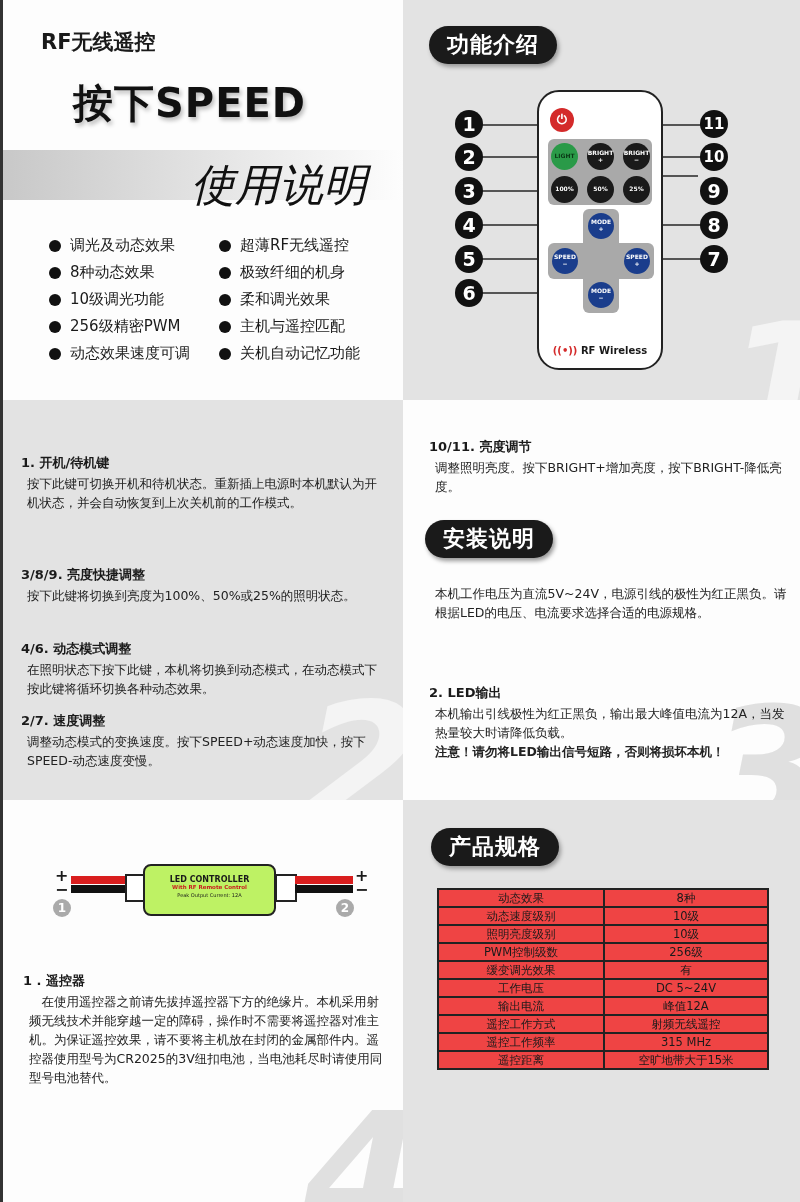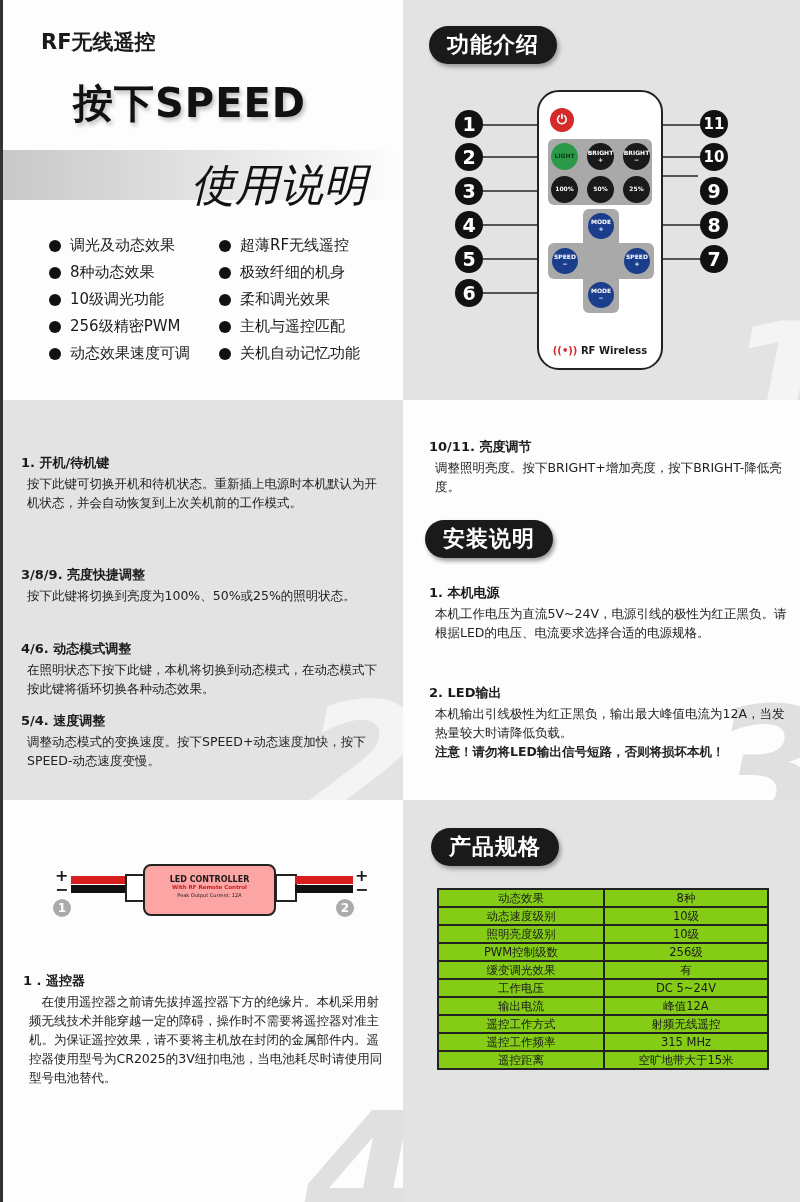--- a/index.html
+++ b/index.html
@@ -48,30 +48,30 @@
   
   .sec { position: absolute; left: 18px; right: 14px; }
   .sec h3 { font-size: 13px; font-weight: bold; margin-bottom: 2px; }
   .sec p { font-size: 12.5px; line-height: 19px; padding-left: 6px; color: #222; }
   .sec p.strong { font-weight: bold; }
 
   
   .wire { position: absolute; height: 8px; }
   .red { background: #d91e1e; }
   .blk { background: #111; }
-  .ctrl-box { position: absolute; left: 140px; top: 64px; width: 133px; height: 52px; border: 2px solid #222; border-radius: 8px; background: #fca5a5; text-align: center; }
+  .ctrl-box { position: absolute; left: 140px; top: 64px; width: 133px; height: 52px; border: 2px solid #222; border-radius: 8px; background: #bef264; text-align: center; }
   .ctrl-box .t1 { font-size: 8px; font-weight: bold; margin-top: 9px; }
   .ctrl-box .t2 { font-size: 5.5px; font-weight: bold; color: #c81d1d; }
   .ctrl-box .t3 { font-size: 5px; margin-top: 2px; }
   .plug { position: absolute; width: 22px; height: 28px; border: 2px solid #222; background: #fff; }
   .pm { position: absolute; font-size: 16px; font-weight: bold; line-height: 12px; }
   .grey-num { position: absolute; width: 18px; height: 18px; border-radius: 50%; background: #aaa; color: #fff; font-size: 12px; font-weight: bold; display: flex; align-items: center; justify-content: center; }
 
   
-  table.spec { position: absolute; left: 34px; top: 88px; width: 332px; border-collapse: collapse; background: #84cc16; }
+  table.spec { position: absolute; left: 34px; top: 88px; width: 332px; border-collapse: collapse; background: #ef4444; }
   table.spec td { border: 2px solid #222; font-size: 11.5px; text-align: center; height: 18px; padding: 0; }
   table.spec td:first-child { width: 166px; }
 </style>
 </head>
 <body>
 
 <div class="page">
 
   <div class="panel white p1">
     <div class="sub-title">RF无线遥控</div>
@@ -178,34 +178,33 @@
     </div>
     <div class="sec" style="top:166px;">
       <h3>3/8/9. 亮度快捷调整</h3>
       <p>按下此键将切换到亮度为100%、50%或25%的照明状态。</p>
     </div>
     <div class="sec" style="top:240px;">
       <h3>4/6. 动态模式调整</h3>
       <p>在照明状态下按下此键，本机将切换到动态模式，在动态模式下按此键将循环切换各种动态效果。</p>
     </div>
     <div class="sec" style="top:312px;">
-      <h3>5/4. 速度调整</h3>
+      <h3>2/7. 速度调整</h3>
       <p>调整动态模式的变换速度。按下SPEED+动态速度加快，按下SPEED-动态速度变慢。</p>
     </div>
   </div>
 
   <div class="panel white p4">
     <div class="bignum" style="left:305px;top:285px;">3</div>
     <div class="sec" style="top:38px;left:26px;">
       <h3>10/11. 亮度调节</h3>
       <p>调整照明亮度。按下BRIGHT+增加亮度，按下BRIGHT-降低亮度。</p>
     </div>
     <div class="pill" style="left:22px;top:120px;">安装说明</div>
     <div class="sec" style="top:184px;left:26px;">
-      <h3>1. 本机电源</h3>
       <p>本机工作电压为直流5V~24V，电源引线的极性为红正黑负。请根据LED的电压、电流要求选择合适的电源规格。</p>
     </div>
     <div class="sec" style="top:284px;left:26px;">
       <h3>2. LED输出</h3>
       <p>本机输出引线极性为红正黑负，输出最大峰值电流为12A，当发热量较大时请降低负载。</p>
       <p class="strong">注意！请勿将LED输出信号短路，否则将损坏本机！</p>
     </div>
   </div>
 
   <div class="panel white p5">

